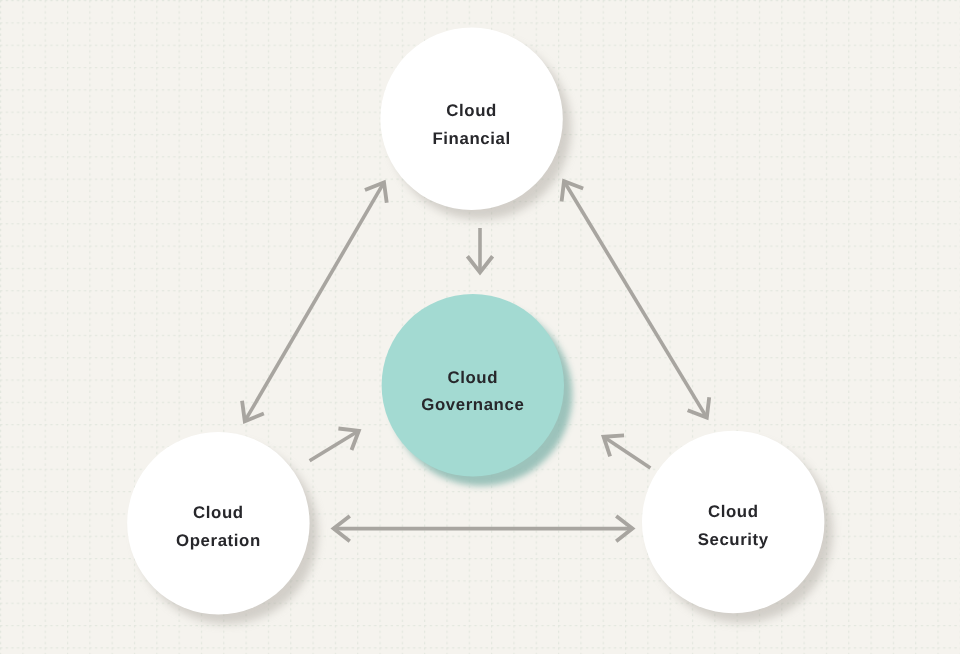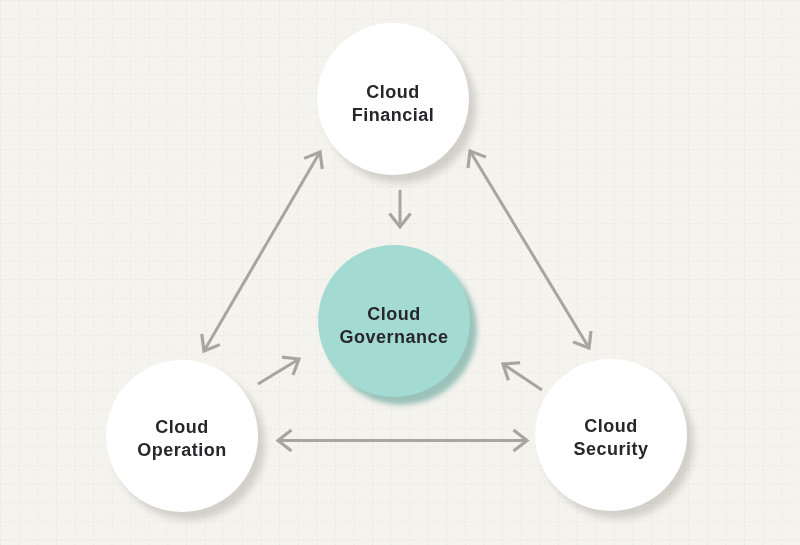--- a/index.html
+++ b/index.html
@@ -24,21 +24,21 @@
     top: 0;
   }
   .node {
     position: absolute;
     border-radius: 50%;
     display: flex;
     align-items: center;
     justify-content: center;
     text-align: center;
     font-weight: bold;
-    font-size: 18px;
+    font-size: 14px;
     line-height: 23px;
     color: #27272b;
     letter-spacing: 0.5px;
     white-space: pre-line;
   }
   .node > span { position: relative; top: 3px; }
   #node-financial > span, #node-governance > span { top: 5px; }
   .node.white {
     background: #ffffff;
     box-shadow: 7px 8px 7px 0px rgba(155, 151, 143, 0.38);

